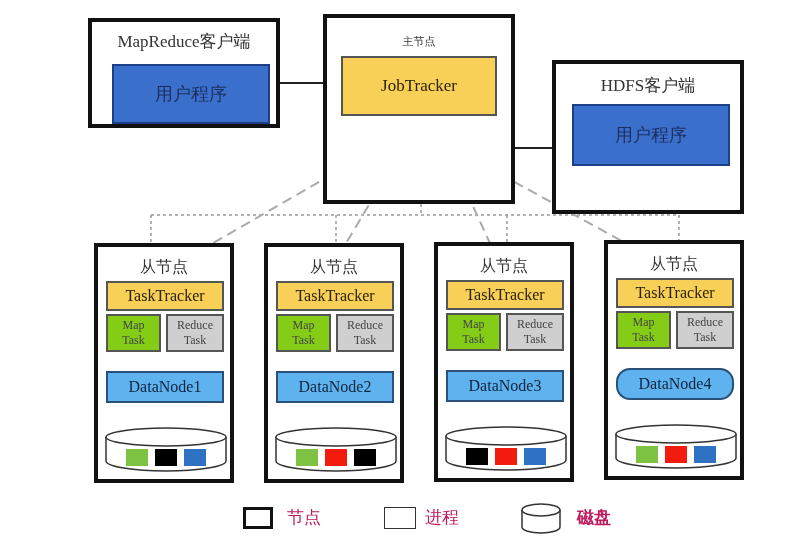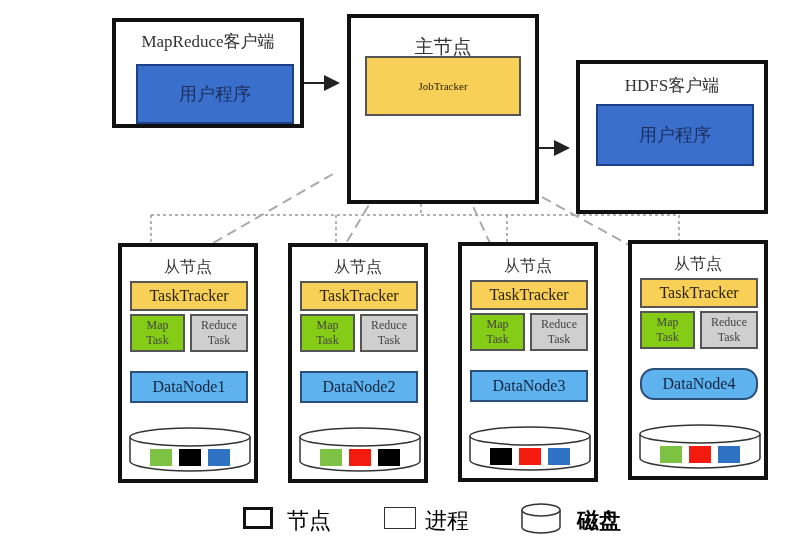--- a/index.html
+++ b/index.html
@@ -1,32 +1,32 @@
 <!DOCTYPE html>
 <html><head>
 <meta charset="utf-8">
 <style>
   html, body { margin:0; padding:0; background:#ffffff; }
   body { width:802px; height:539px; position:relative; overflow:hidden;
          font-family:"Liberation Serif","DejaVu Serif",serif; color:#222; }
   .abs { position:absolute; box-sizing:border-box; }
-  .node { border:4px solid #111; background:#fff;margin-left:24px; }
+  .node { border:4px solid #111; background:#fff; }
   .title { position:absolute; left:0; right:0; text-align:center; color:#333; }
   .blue-dark { background:#3a6fcc; border:2px solid #1d3f86; color:#1e2f5e;
                display:flex; align-items:center; justify-content:center; font-size:18px; }
   .yellow { background:#f8cf57; border:2px solid #555; color:#2b2200;
             display:flex; align-items:center; justify-content:center; }
   .lblue { background:#5eb2ee; border:2px solid #2a4f7a; color:#10243f;
            display:flex; align-items:center; justify-content:center; }
   .proc { border:2px solid #555; display:flex; flex-direction:column; align-items:center;
           justify-content:center; font-size:12px; line-height:15px; color:#444; }
   .map { background:#84cc16; }
   .reduce { background:#cfcfcf; }
   .sq { position:absolute; width:22px; height:17px; }
-  .legend-label { position:absolute; font-size:22px; color:#000000; }
+  .legend-label { position:absolute; font-size:17px; color:#be185d; }
   svg { position:absolute; left:0; top:0; }
 </style>
 </head>
 <body>
 
 <svg width="802" height="539">
   <defs>
     <marker id="ah" markerWidth="8" markerHeight="8" refX="7" refY="4" orient="auto">
       <path d="M0,0 L8,4 L0,8 z" fill="#222"></path>
     </marker>
@@ -62,22 +62,22 @@
     <line x1="675" y1="400" x2="675" y2="420" marker-start="url(#ahs)" marker-end="url(#ah)"></line>
   </g>
 </svg>
 
 <div class="abs node" style="left:88px;top:18px;width:192px;height:110px;">
   <div class="title" style="top:8px;font-size:17px;">MapReduce客户端</div>
   <div class="abs blue-dark" style="left:20px;top:42px;width:158px;height:60px;">用户程序</div>
 </div>
 
 <div class="abs node" style="left:323px;top:14px;width:192px;height:190px;">
-  <div class="title" style="top:16px;font-size:19px;">主节点</div>
-  <div class="abs yellow" style="left:14px;top:38px;width:156px;height:60px;font-size:11px;">JobTracker</div>
+  <div class="title" style="top:16px;font-size:11px;">主节点</div>
+  <div class="abs yellow" style="left:14px;top:38px;width:156px;height:60px;font-size:17px;">JobTracker</div>
 </div>
 
 <div class="abs node" style="left:552px;top:60px;width:192px;height:154px;">
   <div class="title" style="top:10px;font-size:17px;">HDFS客户端</div>
   <div class="abs blue-dark" style="left:16px;top:40px;width:158px;height:62px;">用户程序</div>
 </div>
 
 <div id="slaves">
     <div class="abs node slave" style="width: 140px; height: 240px; left: 94px; top: 243px;">
     <div class="title s-title" style="top:10px;font-size:16px;">从节点</div>

